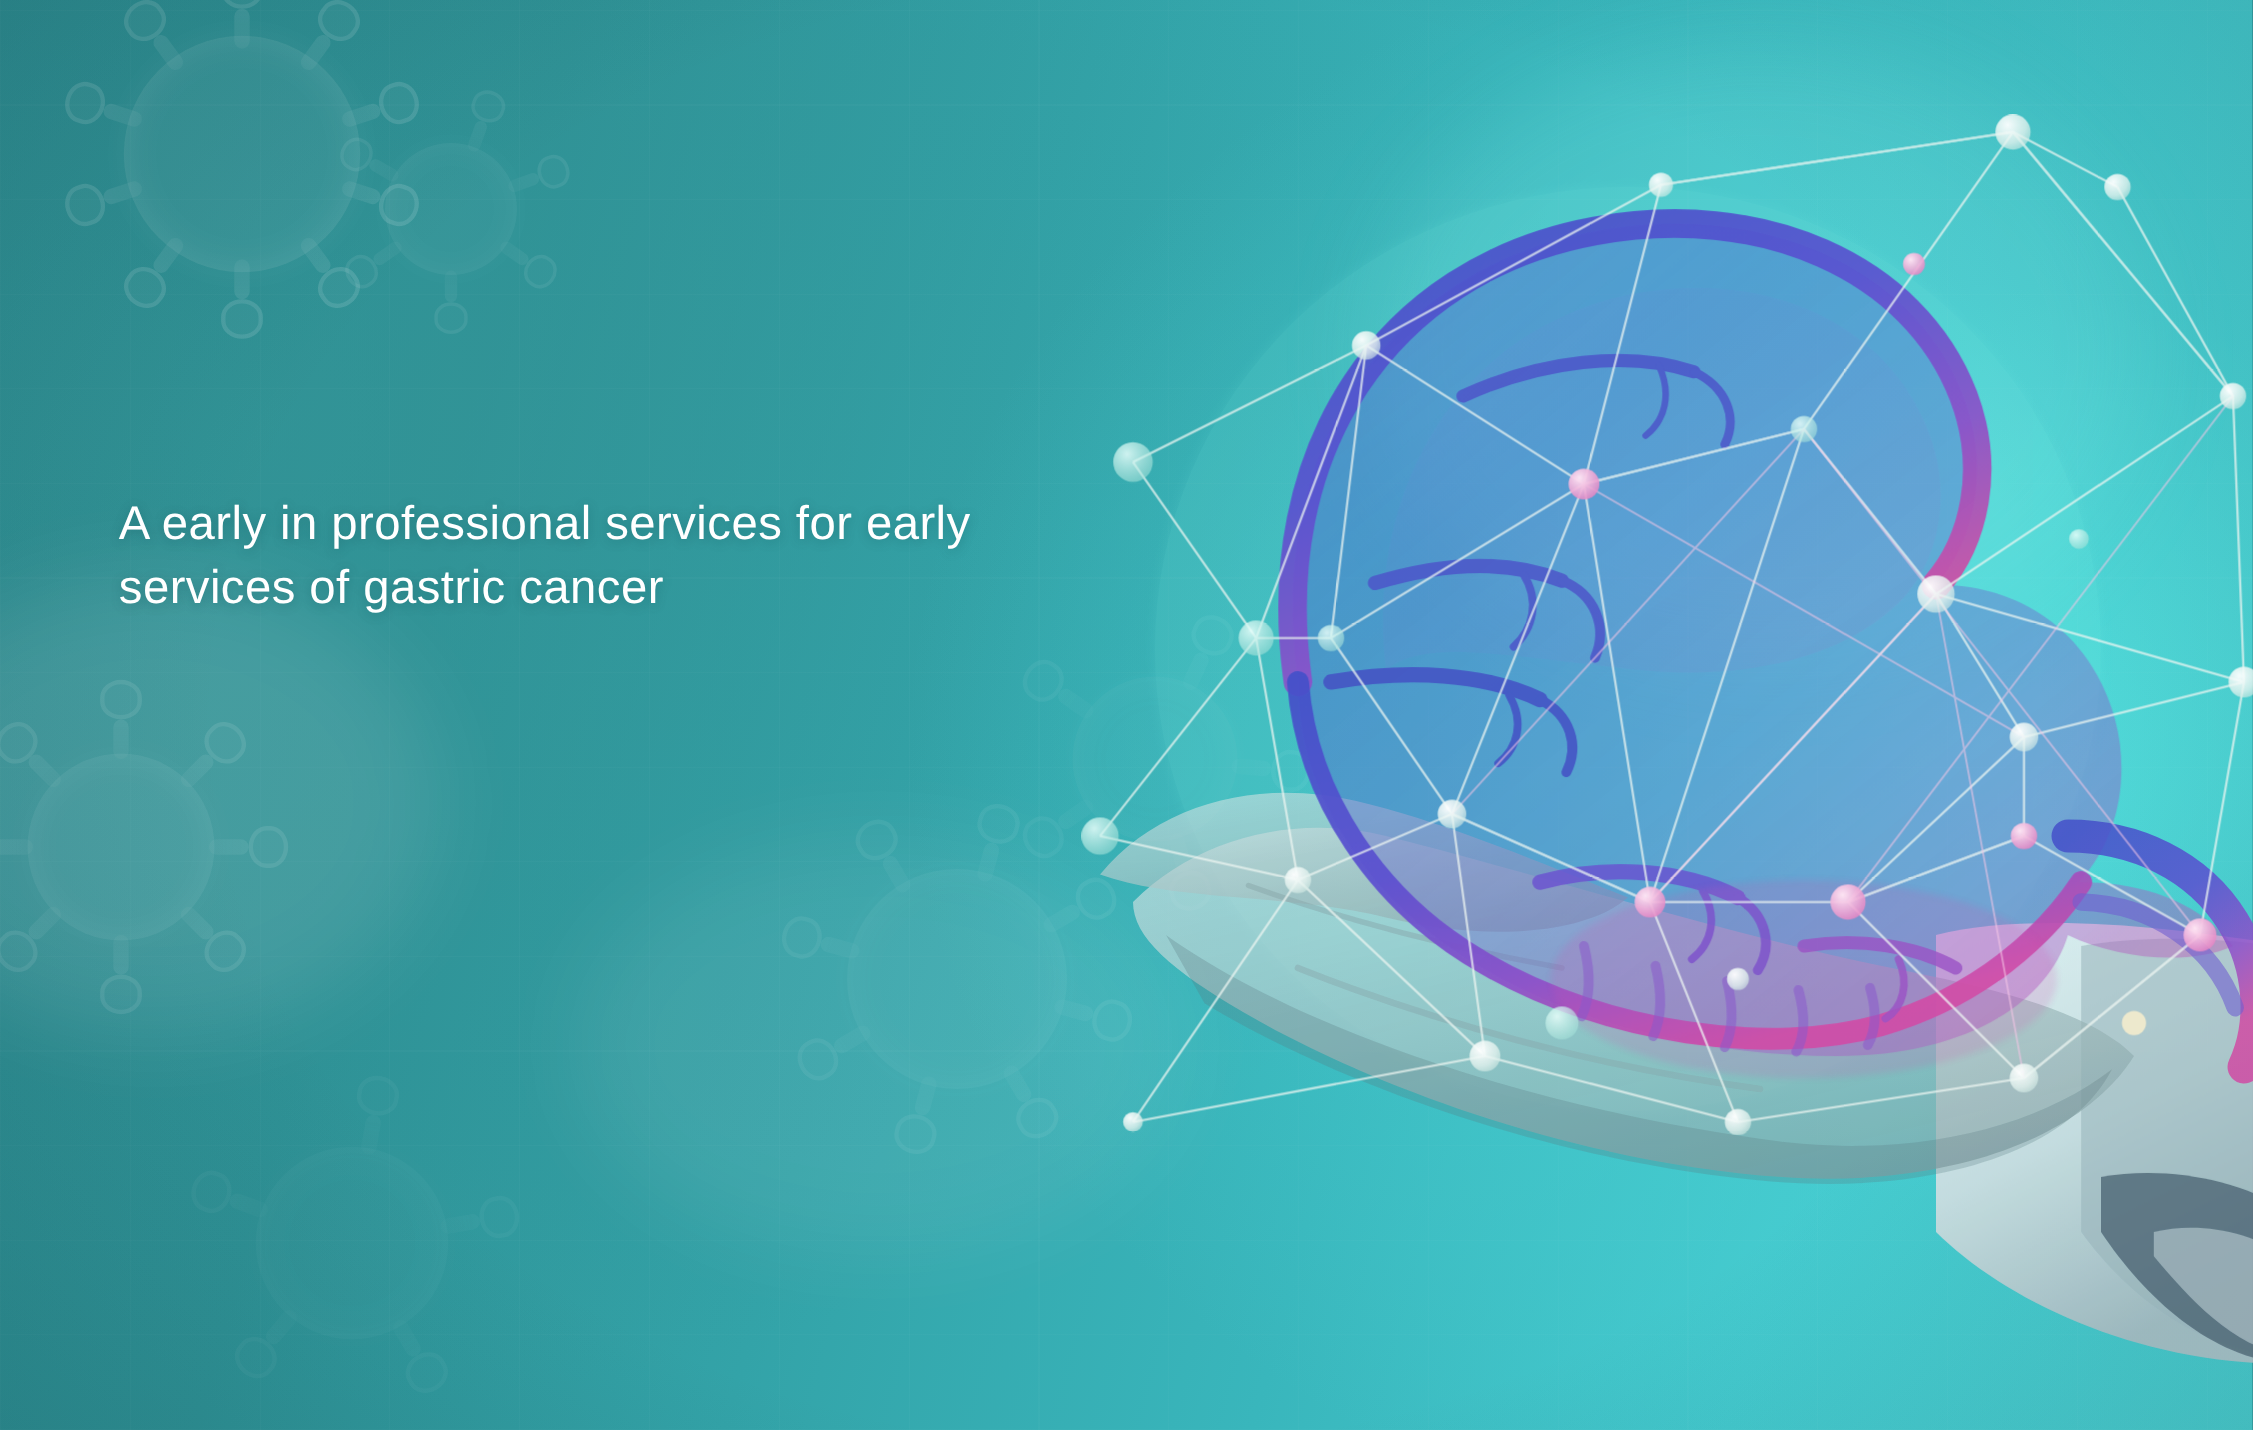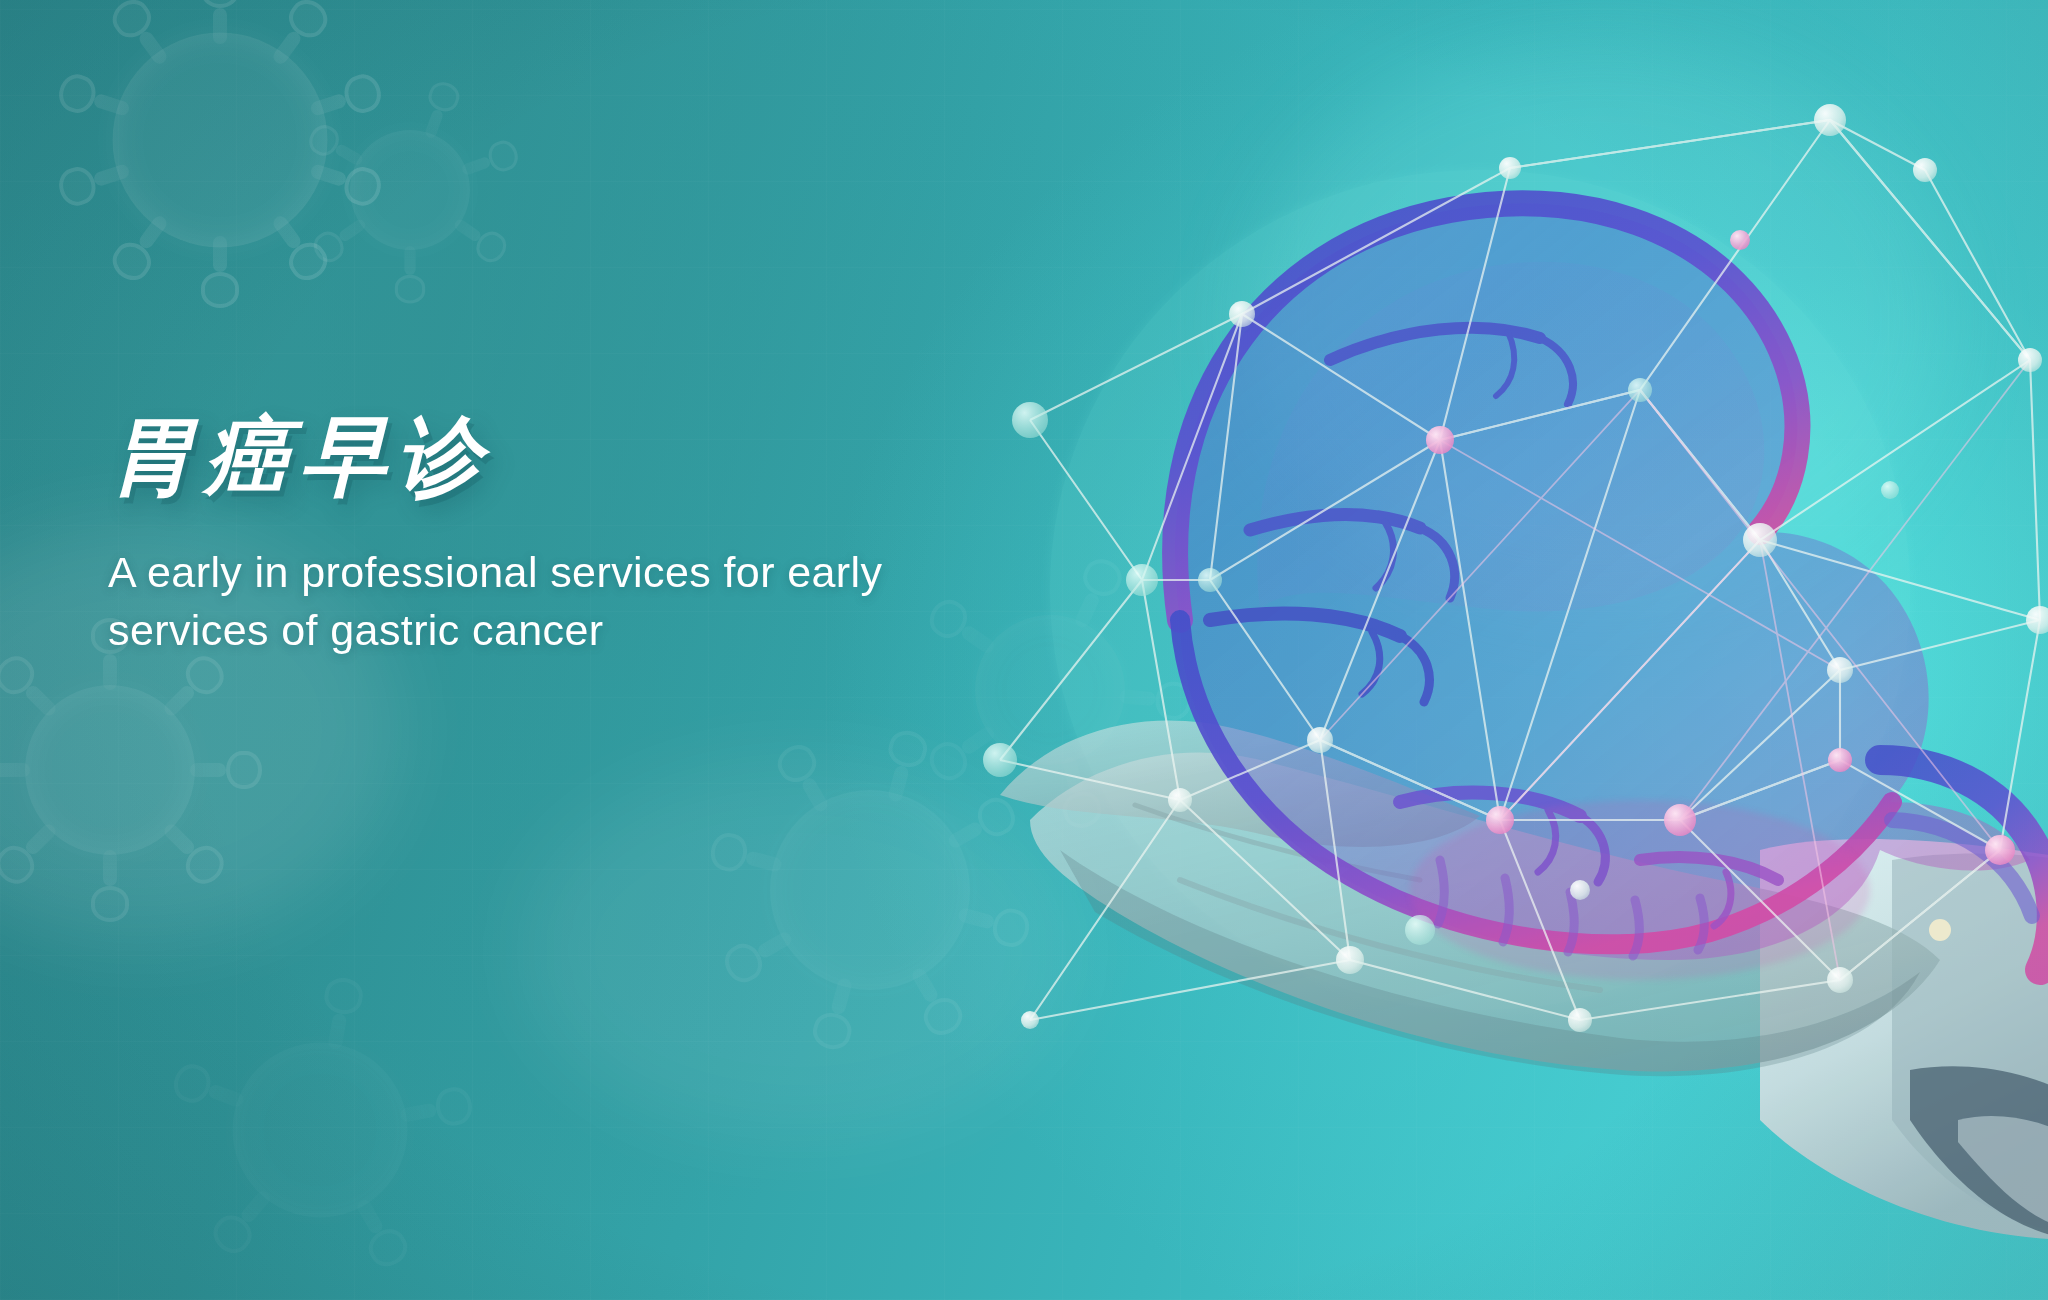--- a/index.html
+++ b/index.html
@@ -465,20 +465,19 @@
         <circle cx="1060" cy="870" r="11" fill="#f4eccd" opacity="0.9"></circle>
         <circle cx="540" cy="870" r="15" fill="url(#gNodeCyan)"></circle>
         <circle cx="700" cy="830" r="10" fill="url(#gNode)"></circle>
         <circle cx="1010" cy="430" r="9" fill="url(#gNodeCyan)"></circle>
         <circle cx="860" cy="180" r="10" fill="url(#gNodePink)"></circle>
       </g>
     </svg>
   </div>
 
   <div class="textblock">
-    <div class="cn-line">胃癌早诊</div>
     <div class="en-sub">
       <div>A early in professional services for early</div>
       <div>services of gastric cancer</div>
     </div>
   </div>
 
 </div>
 
 </body></html>

